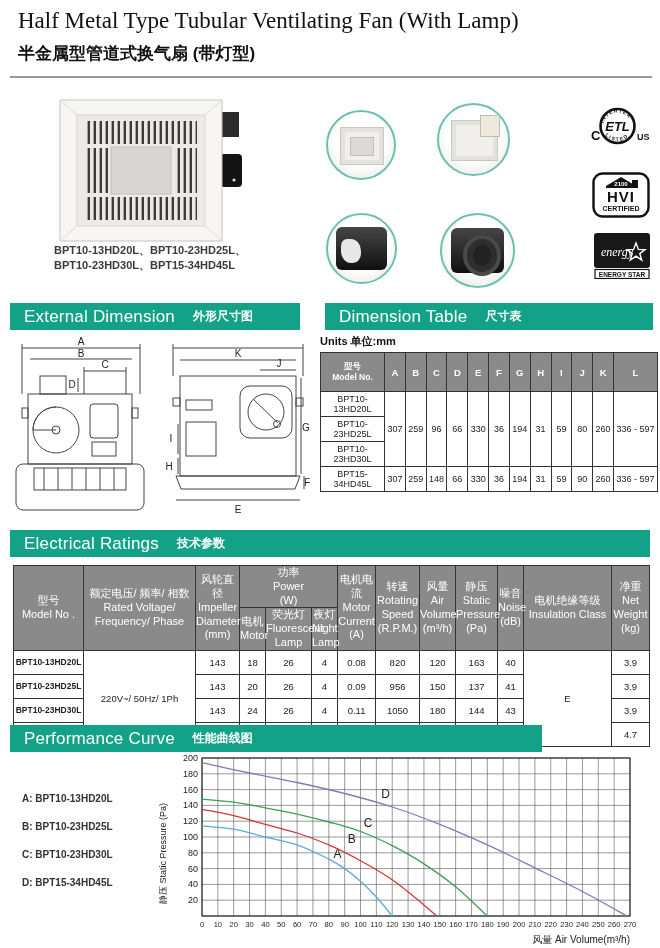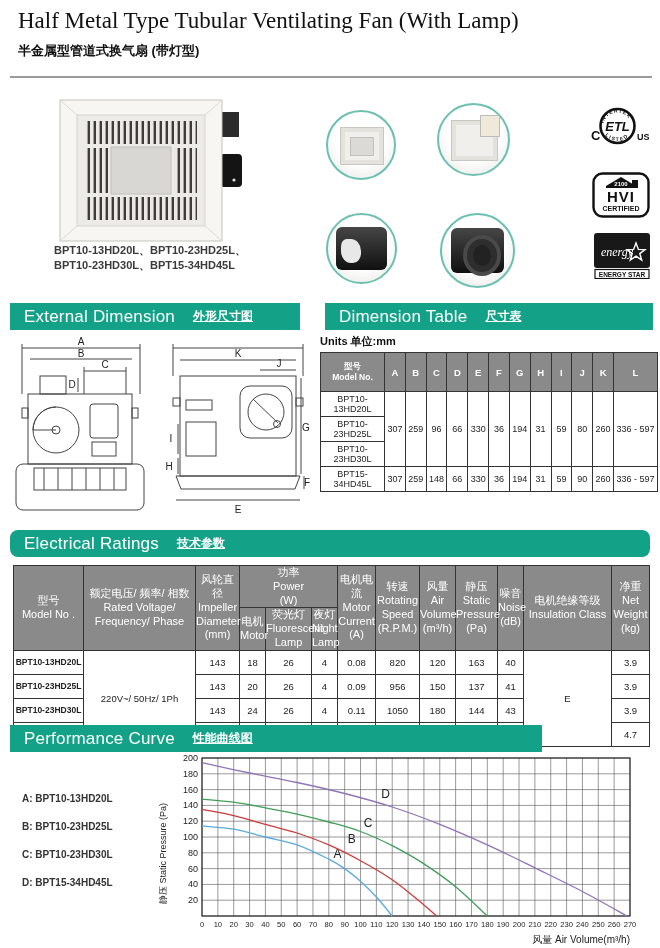--- a/index.html
+++ b/index.html
@@ -1,42 +1,42 @@
 <!DOCTYPE html>
 <html><head>
 <meta charset="utf-8">
 <style>
   html,body{margin:0;padding:0;background:#fff;}
   .page{position:relative;width:660px;height:948px;background:#fff;overflow:hidden;
         font-family:"Liberation Sans",sans-serif;color:#222;padding-left:42px;}
   
   .title-en{position:absolute;left:18px;top:8px;font-family:"Liberation Serif",serif;
             font-size:23px;font-weight:normal;color:#111;white-space:nowrap;}
-  .title-zh{position:absolute;left:18px;top:42px;font-size:13px;font-weight:bold;color:#111;}
+  .title-zh{position:absolute;left:18px;top:42px;font-size:17px;font-weight:bold;color:#111;}
   .title-rule{position:absolute;left:10px;top:76px;width:642px;height:0;border-top:2px solid #9a9a9a;}
   
   .main-photo{position:absolute;left:56px;top:98px;}
   .models{position:absolute;left:54px;top:243px;font-size:11px;font-weight:bold;color:#3a3a3a;line-height:15px;}
   .thumb{position:absolute;border-radius:50%;border:2px solid #6cc0b2;box-sizing:border-box;
          background:radial-gradient(circle at 50% 42%,#ffffff 50%,#e4e4e2 100%);overflow:hidden;}
   .thumb .face{position:absolute;left:18%;top:22%;width:64%;height:56%;background:#f0efec;
                border:1px solid #c9c7c2;box-shadow:inset 0 0 0 4px #e4e2dd;}
   .thumb .face-center{position:absolute;left:34%;top:38%;width:32%;height:26%;background:#dcdad6;border:1px solid #c2c0bb;}
   .thumb .lamp-box{position:absolute;right:12%;top:14%;width:26%;height:30%;background:#efe9da;border:1px solid #bbb;}
   .thumb .dark{position:absolute;left:12%;top:18%;width:76%;height:64%;border-radius:6px;
                background:linear-gradient(#464646,#101010);}
   .thumb .blob{position:absolute;left:20%;top:36%;width:30%;height:36%;background:#e8e8e8;border-radius:30% 50% 40% 50%;}
   .thumb .wheel{position:absolute;left:30%;top:28%;width:42%;height:46%;border-radius:50%;
                 background:#222;border:4px solid #4a4a4a;box-shadow:inset 0 0 0 6px #2e2e2e;}
   .logo{position:absolute;}
   
   .bar{position:absolute;height:27px;background:#13a287;color:#fff;display:flex;align-items:center;
        padding-left:14px;box-sizing:border-box;}
   .bar .en{font-size:17px;letter-spacing:.2px;}
-  .bar .zh{font-size:12px;font-weight:bold;margin-left:18px;text-decoration:underline;}
+  .bar .zh{font-size:12px;font-weight:bold;margin-left:18px;}
   
   .units-note{position:absolute;left:320px;top:334px;width:336px;text-align:left;
               font-size:11px;font-weight:bold;color:#111;}
   table{border-collapse:collapse;}
   .dim-table{position:absolute;left:320px;top:352px;width:338px;table-layout:fixed;}
   .dim-table th,.dim-table td{border:1px solid #333;text-align:center;vertical-align:middle;padding:0;}
   .dim-table th{background:#8a8a8a;color:#fff;font-size:9.5px;font-weight:bold;height:38px;}
   .dim-table th.model-h{font-size:8.5px;line-height:1.25;white-space:pre-line;}
   .dim-table td{font-size:9px;height:24px;background:#fff;color:#222;}
   
@@ -274,21 +274,21 @@
       <td>194</td>
       <td>31</td>
       <td>59</td>
       <td>90</td>
       <td>260</td>
       <td>336 - 597</td>
     </tr>
   </tbody>
     </table>
 
-  <div class="bar" style="left:10px;top:530px;width:640px;border-radius:8px;">
+  <div class="bar" style="left:10px;top:530px;width:640px;">
     <span class="en">Electrical Ratings</span>
     <span class="zh">技术参数</span>
   </div>
   <table class="el-table">
     <colgroup>
       <col style="width:70px">
         <col style="width:112px">
         <col style="width:44px">
         <col style="width:26px">
       <col style="width:46px">

